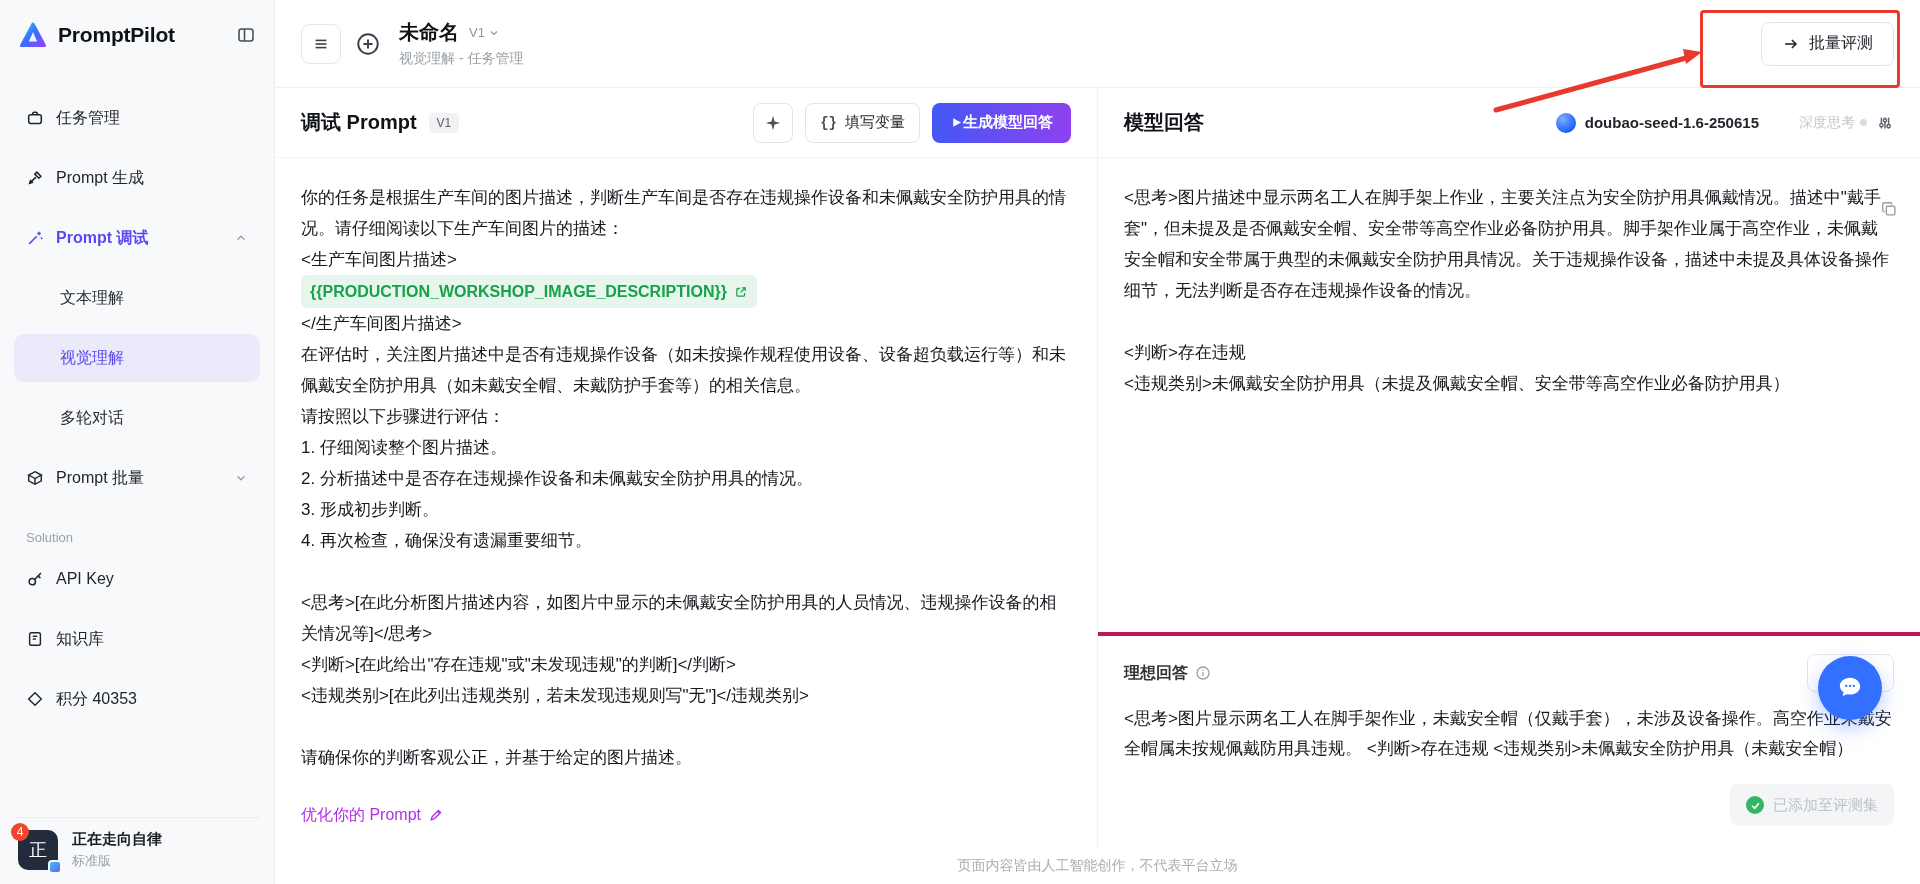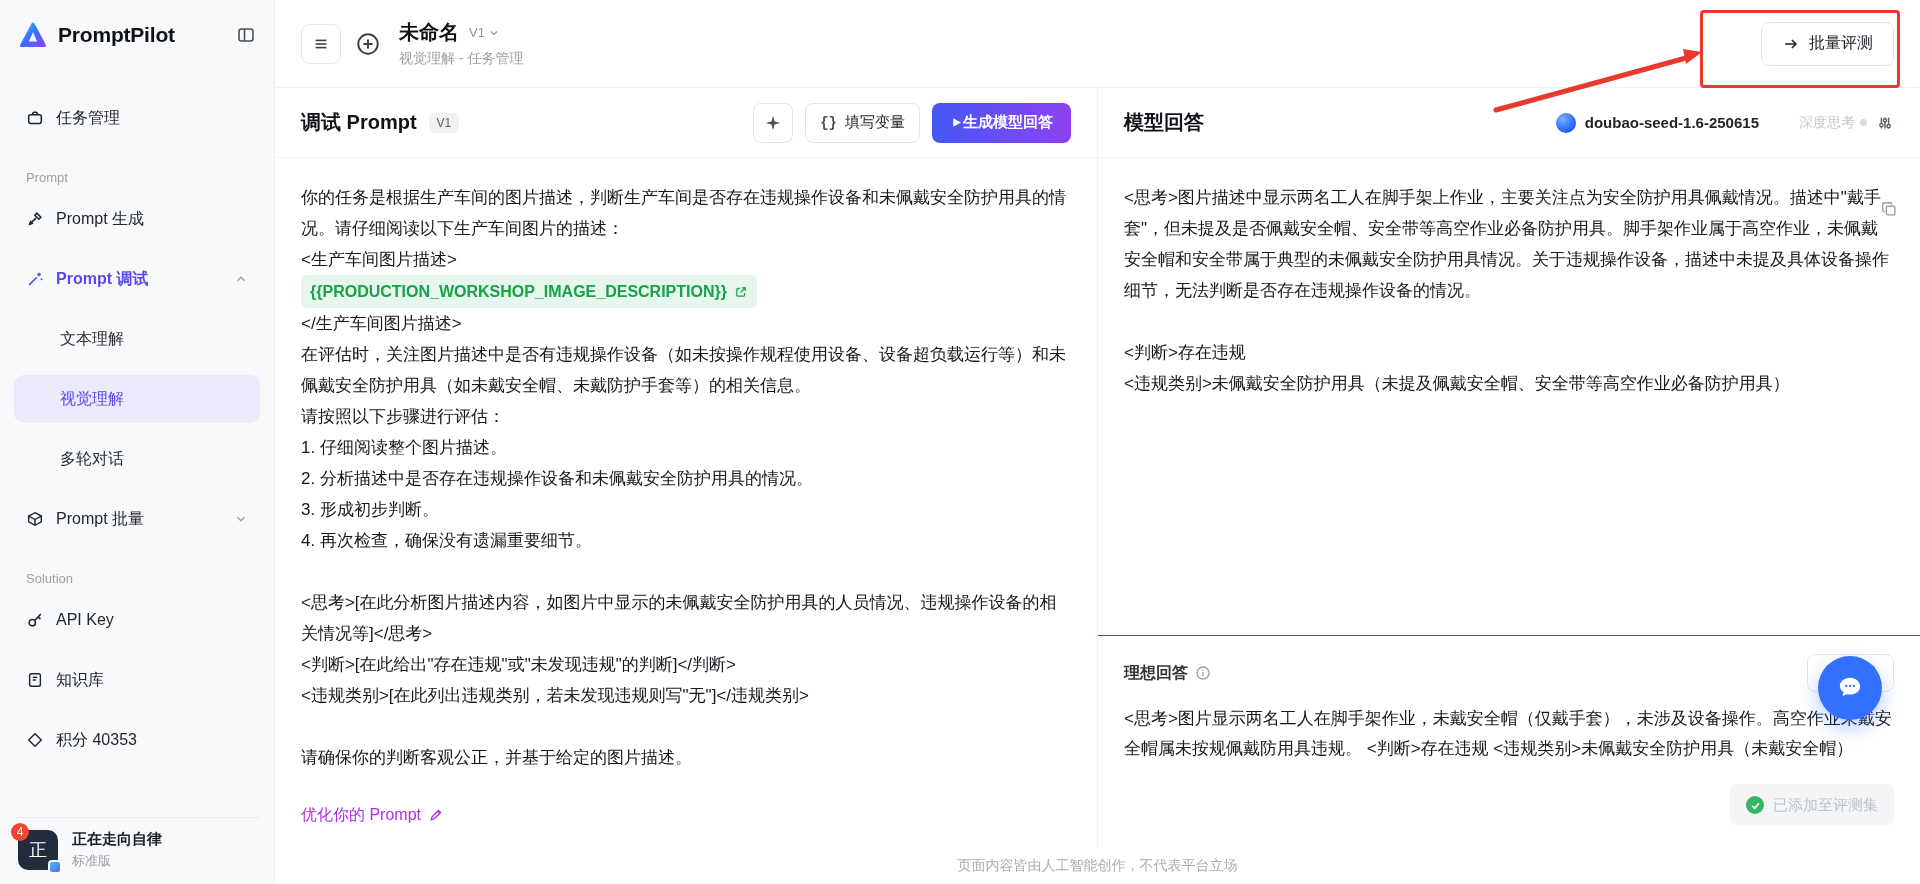--- a/index.html
+++ b/index.html
@@ -58,21 +58,21 @@
   .var-chip { display: inline-flex; align-items: center; gap: 7px; background: #e7f6ec; color: #17a24a; border-radius: 5px; padding: 1px 9px; font-size: 16px; font-weight: 600; cursor: pointer; }
   .optimize { margin-top: 26px; display: inline-flex; align-items: center; gap: 7px; color: #b32de6; font-size: 16px; cursor: pointer; }
 
   .model-chip { margin-left: auto; display: flex; align-items: center; gap: 9px; cursor: pointer; }
   .model-dot { width: 20px; height: 20px; border-radius: 50%; background: radial-gradient(circle at 35% 30%, #7db0ff, #1f5eff 70%); }
   .model-name { font-size: 15px; color: #22262d; font-weight: 600; }
   .deep-think { font-size: 14px; color: #c3c8cf; display: flex; align-items: center; gap: 5px; cursor: pointer; margin-left: 31px; }
   .deep-dot { width: 7px; height: 7px; border-radius: 50%; background: #d8dce1; }
   .copy-btn { position: absolute; top: 42px; right: 22px; color: #9aa0a8; background: none; border: none; cursor: pointer; display: flex; }
 
-  .ideal { border-top: 1px solid #be185d; padding: 18px 26px 0; }
+  .ideal { border-top: 4px solid #be185d; padding: 18px 26px 0; }
   .ideal-head { display: flex; align-items: center; gap: 7px; }
   .ideal-label { font-size: 16px; color: #2f343b; font-weight: 600; }
   .info-ic { color: #9aa0a8; display: flex; }
   .edit-btn { margin-left: auto; height: 38px; padding: 0 16px; border: 1px solid #e2e4e8; border-radius: 8px; background: #fff; display: flex; align-items: center; gap: 8px; font-size: 15px; color: #22262d; cursor: pointer; }
   .ideal-text { margin-top: 12px; font-size: 17px; line-height: 30px; color: #15181d; }
   .added-row { display: flex; justify-content: flex-end; padding: 20px 26px 22px; }
   .added-btn { height: 42px; padding: 0 16px; background: #f4f5f7; border: none; border-radius: 8px; display: flex; align-items: center; gap: 9px; font-size: 15px; color: #bcc1c9; cursor: default; }
   .check-circle { width: 18px; height: 18px; border-radius: 50%; background: #34b566; display: flex; align-items: center; justify-content: center; }
 
   .page-footer { height: 36px; flex: 0 0 36px; display: flex; align-items: center; justify-content: center; font-size: 14px; color: #a9aeb5; }
@@ -112,21 +112,20 @@
     </div>
 
     <div class="nav-item first">
       <svg width="18" height="18" viewBox="0 0 20 20" fill="none" stroke="currentColor" stroke-width="1.7">
         <rect x="3" y="6.5" width="14" height="9.5" rx="2"></rect>
           <path d="M7.5 6.5V5a1.5 1.5 0 0 1 1.5-1.5h2A1.5 1.5 0 0 1 12.5 5v1.5"></path>
       </svg>
       <span>任务管理</span>
     </div>
 
-    <div class="section-label">Prompt</div>
 
     <div class="nav-item">
       <svg width="18" height="18" viewBox="0 0 20 20" fill="none" stroke="currentColor" stroke-width="1.7">
         <path d="M4 16l7-7"></path>
           <path d="M12 3.5l4.5 4.5-2.2 2.2-4.5-4.5z"></path>
           <path d="M4 16l1-3 2 2z" fill="currentColor"></path>
       </svg>
       <span>Prompt 生成</span>
     </div>
 

